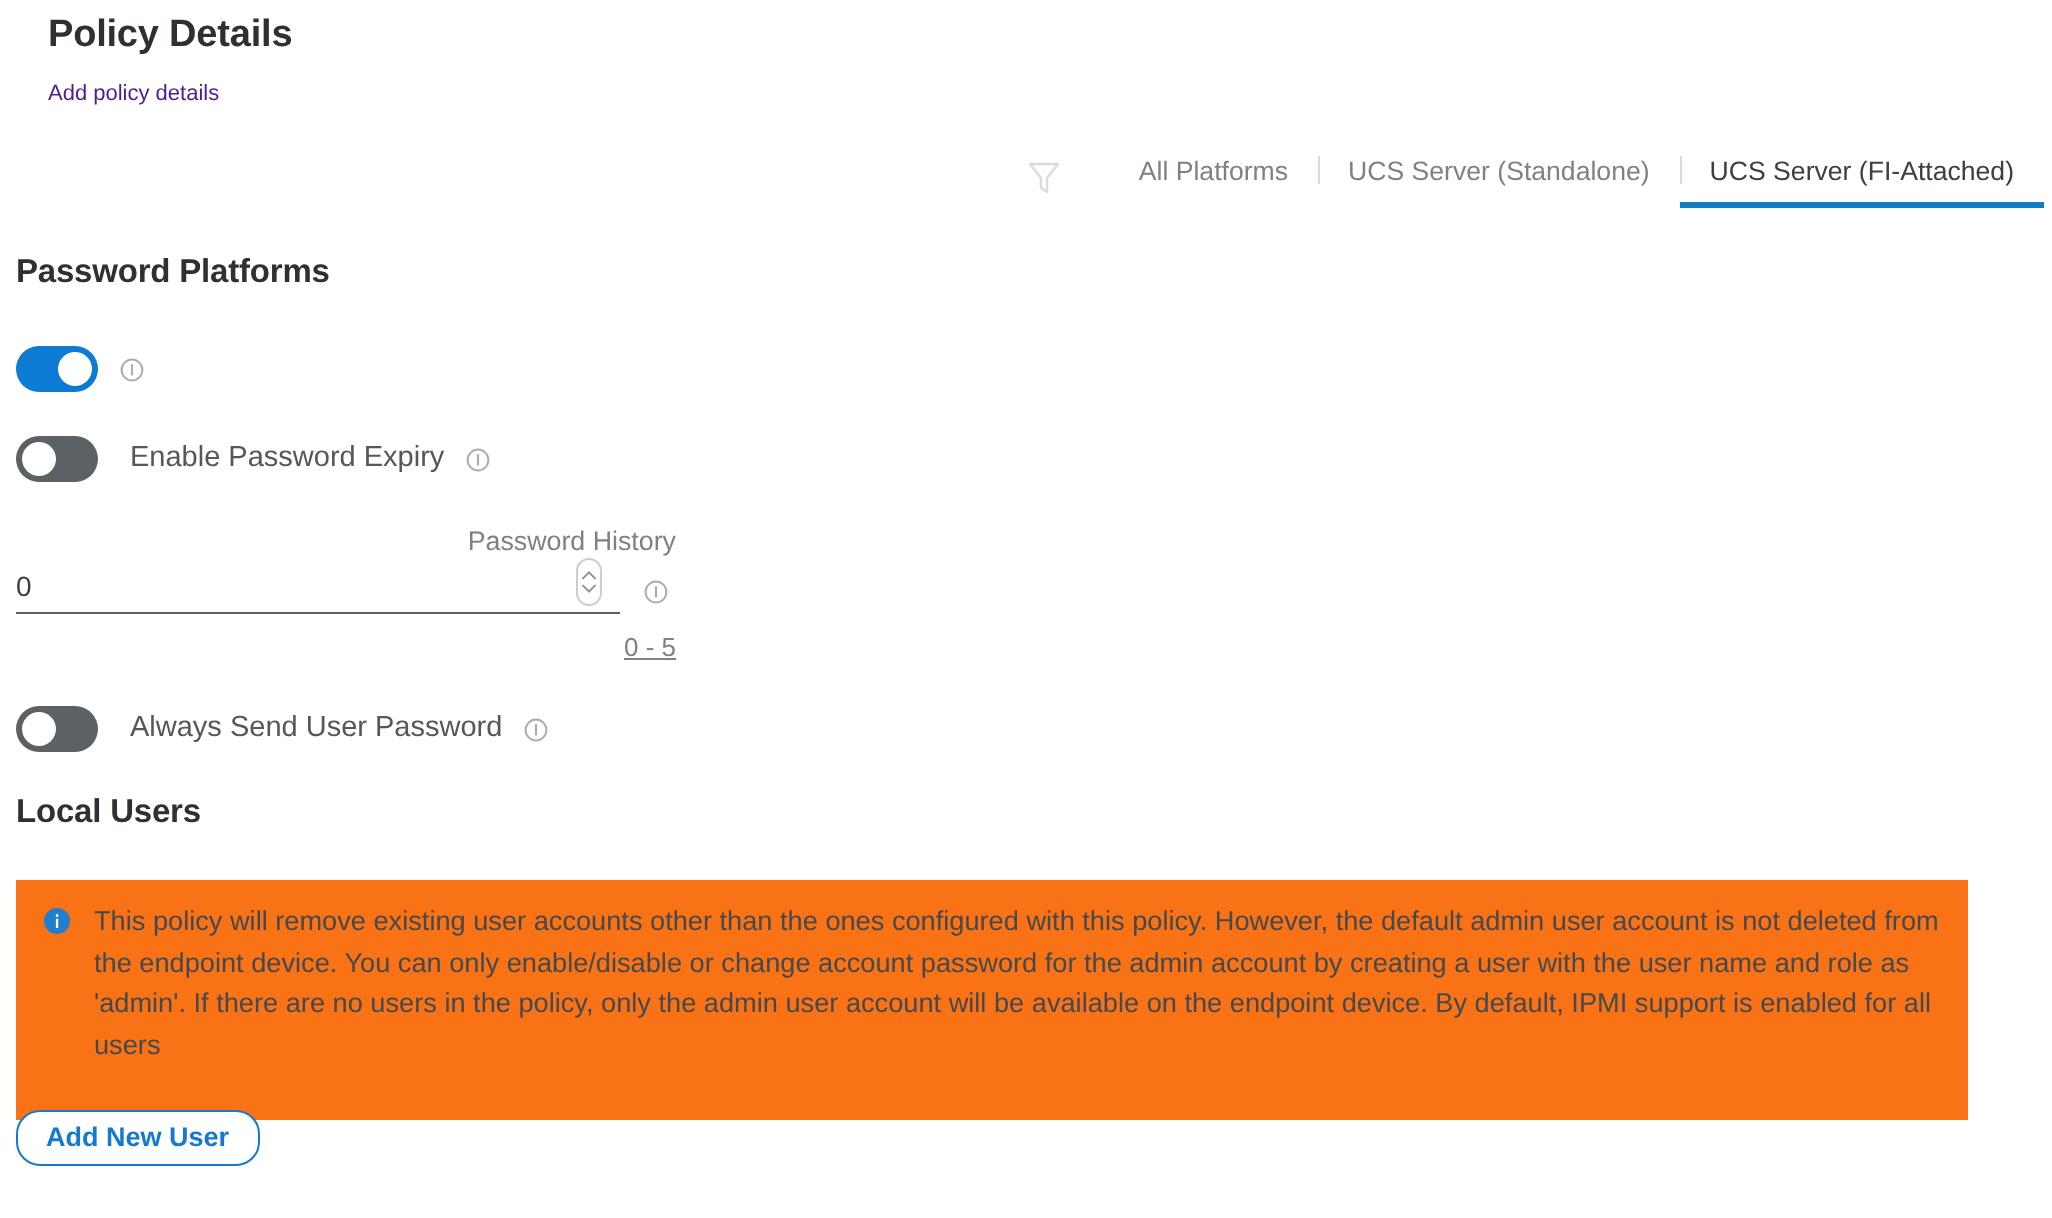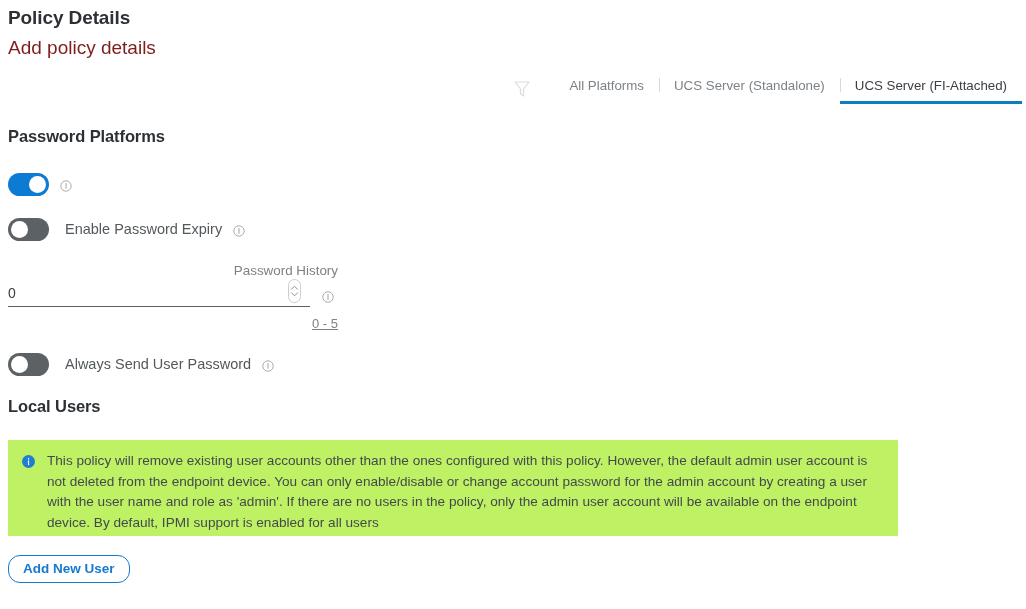--- a/index.html
+++ b/index.html
@@ -13,33 +13,33 @@
     width: 1026px;
     height: 609px;
     font-family: "Liberation Sans", sans-serif;
     color: #3a4045;
     position: relative;
     overflow: hidden;
   }
 
   
   .page-header {
-    padding: 6px 0 0 8px;
+    padding: 6px 0 0 24px;
   }
   .page-title {
     font-size: 19px;
     font-weight: bold;
     color: #2d3135;
     letter-spacing: -0.1px;
     margin: 0;
     line-height: 24px;
   }
   .page-subtitle {
-    font-size: 19px;
-    color: #7f1d1d;
+    font-size: 11px;
+    color: #4c1d95;
     margin: 9px 0 0 0;
     line-height: 17px;
     font-weight: normal;
   }
 
   
   .platform-bar {
     position: absolute;
     top: 74px;
     right: 4px;
@@ -209,24 +209,24 @@
     margin-top: 9px;
     line-height: 16px;
     text-decoration: underline;
   }
 
   
   #policy-info-banner {
     position: absolute;
     top: 440px;
     left: 8px;
-    width: 890px;
-    background: #bef264;
-    display: flex;
-    padding: 11px 14px 3px 14px;
+    width: 976px;
+    background: #f97316;
+    display: flex;
+    padding: 11px 14px 27px 14px;
   }
   .banner-icon {
     width: 13px;
     height: 13px;
     flex: none;
     margin-top: 3px;
     margin-right: 12px;
   }
   .banner-text {
     font-size: 13.6px;

